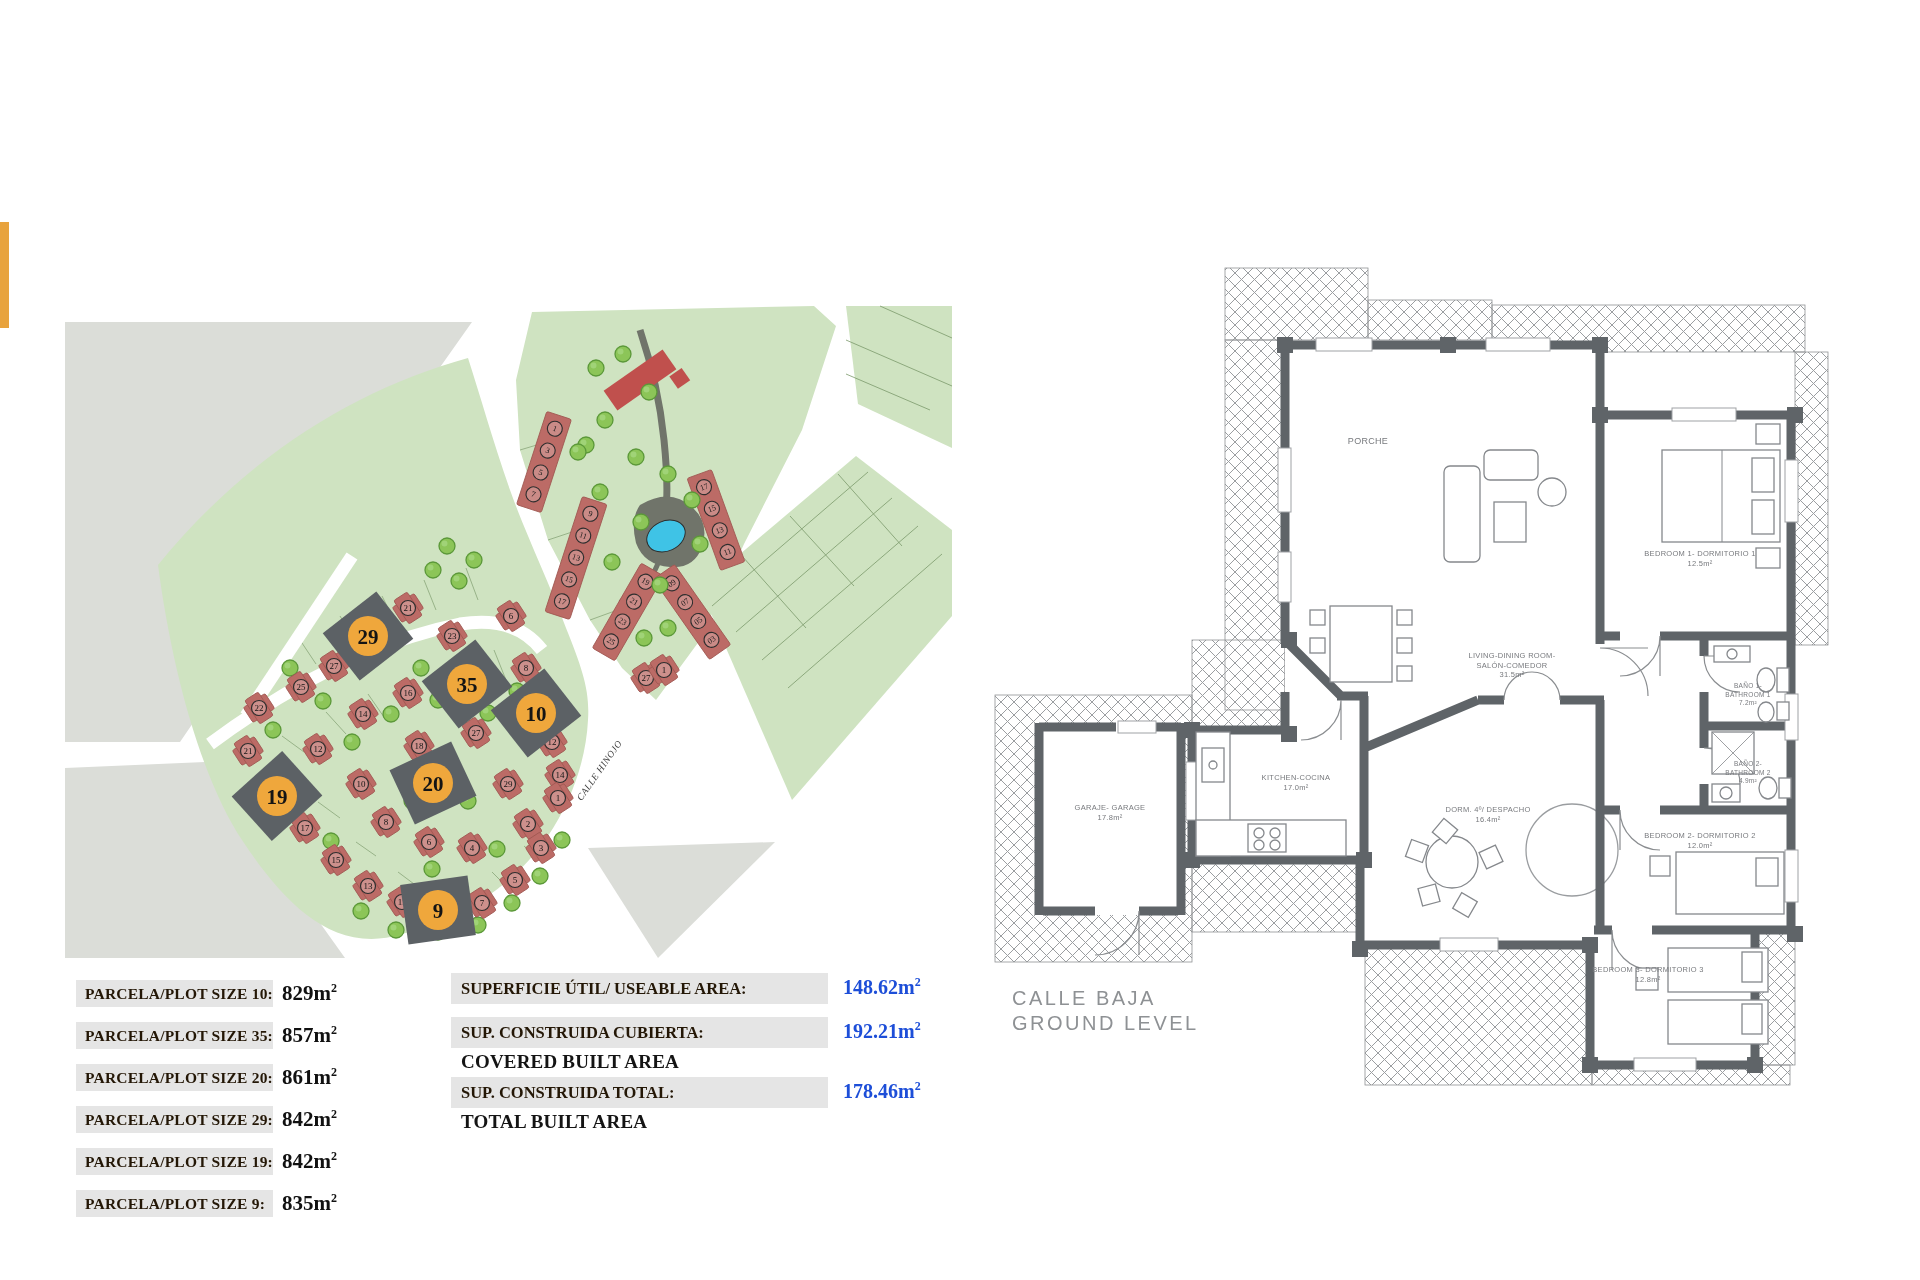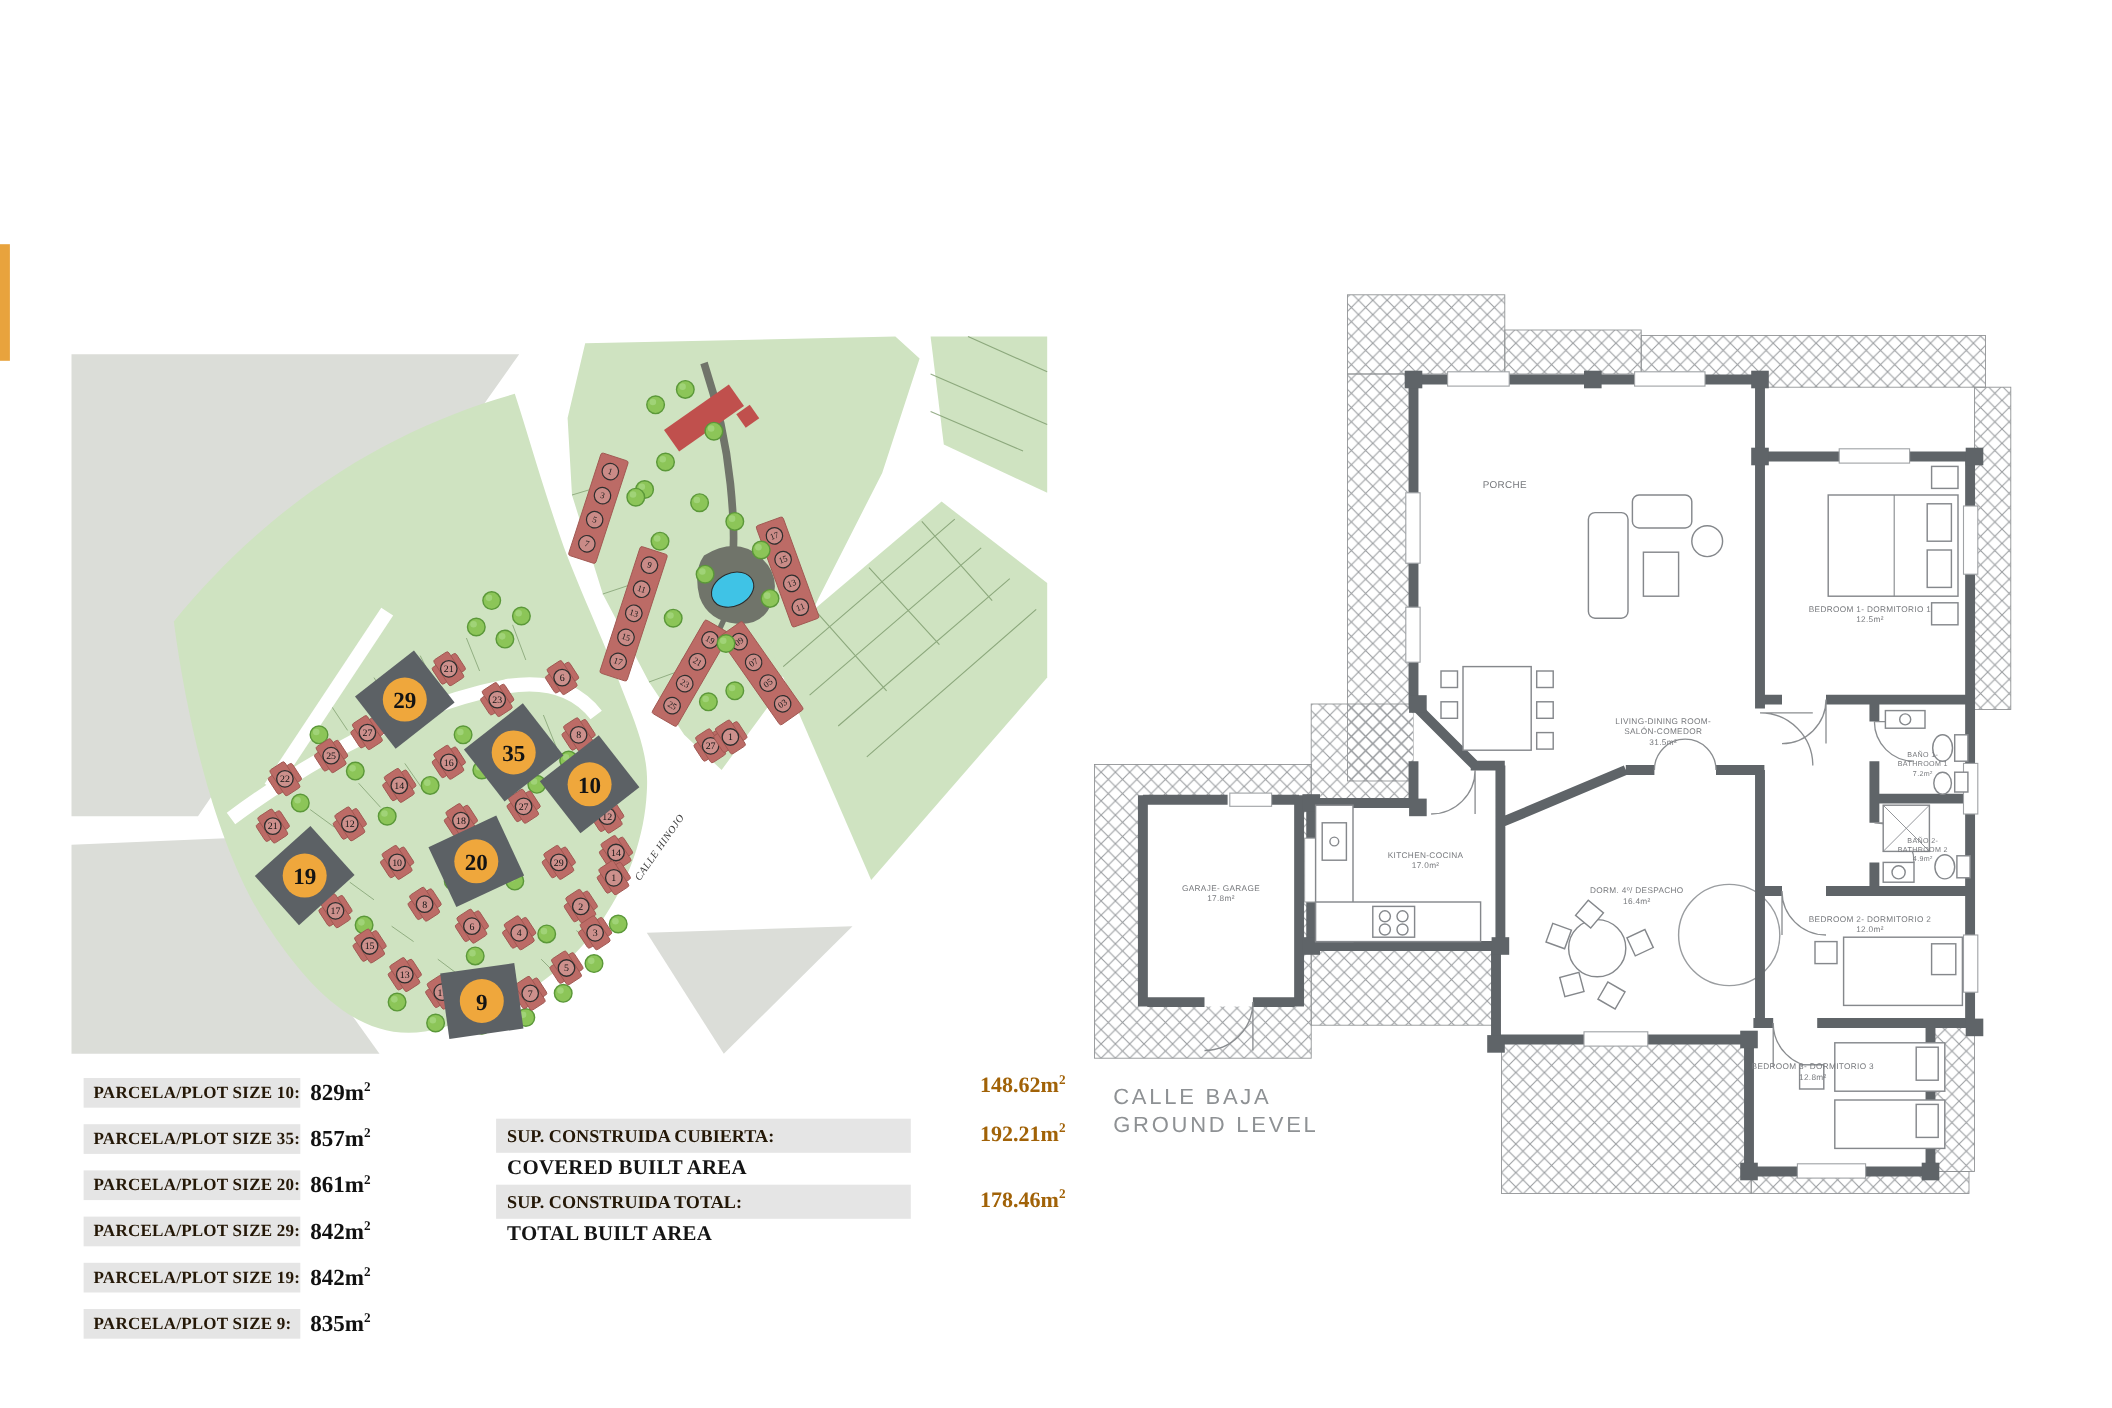--- a/index.html
+++ b/index.html
@@ -10,21 +10,21 @@
   
   .legend-left{position:absolute;left:76px;top:980px;}
   .plot-row{display:flex;align-items:center;margin-bottom:15px;height:27px;}
   .bar{background:#e5e5e5;height:27px;line-height:27px;padding-left:9px;box-sizing:border-box;}
   .plot-row .bar{width:197px;font-size:15.5px;font-weight:bold;color:#241706;letter-spacing:.2px;}
   .plot-val{margin-left:9px;font-size:21px;font-weight:bold;color:#111;line-height:27px;white-space:nowrap;}
   sup{font-size:12px;line-height:0;}
   .legend-mid{position:absolute;left:451px;top:973px;width:540px;height:200px;}
   .legend-mid .bar{position:absolute;width:377px;height:31px;line-height:31px;padding-left:10px;
                    font-size:16.5px;font-weight:bold;color:#241706;}
-  .legend-mid .mid-val{position:absolute;left:392px;font-size:20px;font-weight:bold;color:#a16207;white-space:nowrap;margin-left:48px;}
+  .legend-mid .mid-val{position:absolute;left:392px;font-size:20px;font-weight:bold;color:#1d4ed8;white-space:nowrap;}
   .legend-mid .sub{position:absolute;left:10px;font-size:19px;font-weight:bold;color:#141414;letter-spacing:.2px;}
   
   .plan-title{position:absolute;left:1012px;top:986px;font-family:"Liberation Sans",sans-serif;
               font-size:20px;color:#8e9194;letter-spacing:2.5px;line-height:25px;}
   
   text{font-family:"Liberation Serif",serif;}
   .room-label{font-family:"Liberation Sans",sans-serif;}
 </style>
 </head>
 <body>
@@ -706,20 +706,21 @@
       <div class="bar">PARCELA/PLOT SIZE 19:</div>
       <div class="plot-val"><span>842</span><span>m</span><sup>2</sup></div>
     </div>
     <div class="plot-row">
       <div class="bar">PARCELA/PLOT SIZE 9:</div>
       <div class="plot-val"><span>835</span><span>m</span><sup>2</sup></div>
     </div>
   </div>
 
   <div class="legend-mid">
+    <div class="bar" style="top:0">SUPERFICIE ÚTIL/ USEABLE AREA:</div>
     <div class="mid-val" style="top:3px"><span>148.62</span><span>m</span><sup>2</sup></div>
     <div class="bar" style="top:44px">SUP. CONSTRUIDA CUBIERTA:</div>
     <div class="mid-val" style="top:47px"><span>192.21</span><span>m</span><sup>2</sup></div>
     <div class="sub" style="top:78px">COVERED BUILT AREA</div>
     <div class="bar" style="top:104px">SUP. CONSTRUIDA TOTAL:</div>
     <div class="mid-val" style="top:107px"><span>178.46</span><span>m</span><sup>2</sup></div>
     <div class="sub" style="top:138px">TOTAL BUILT AREA</div>
   </div>
 
   <div class="plan-title">

